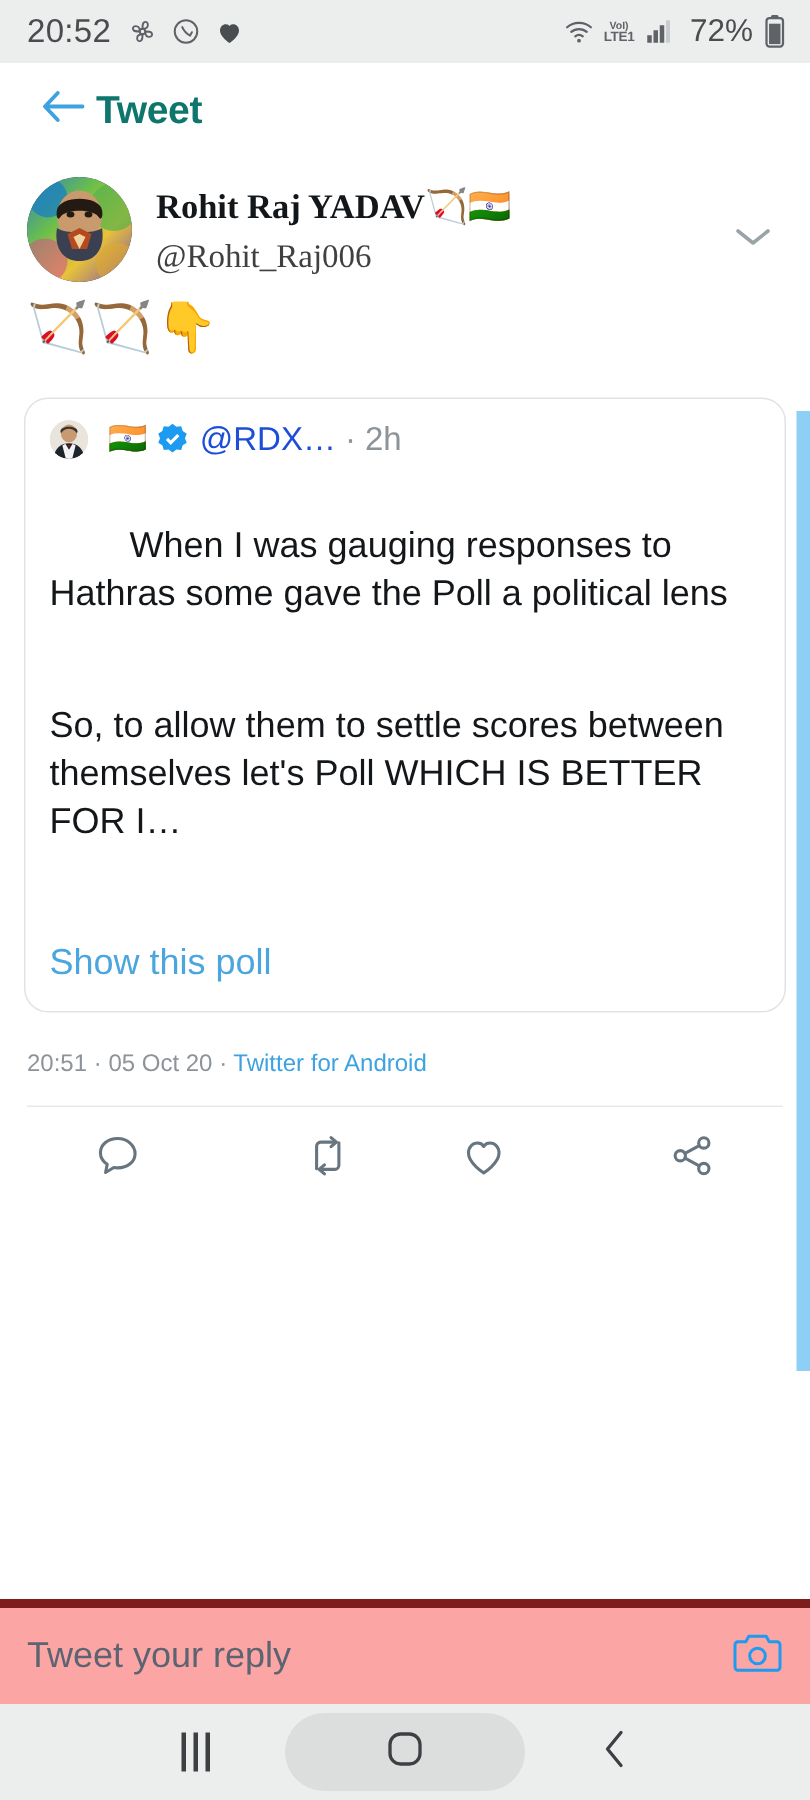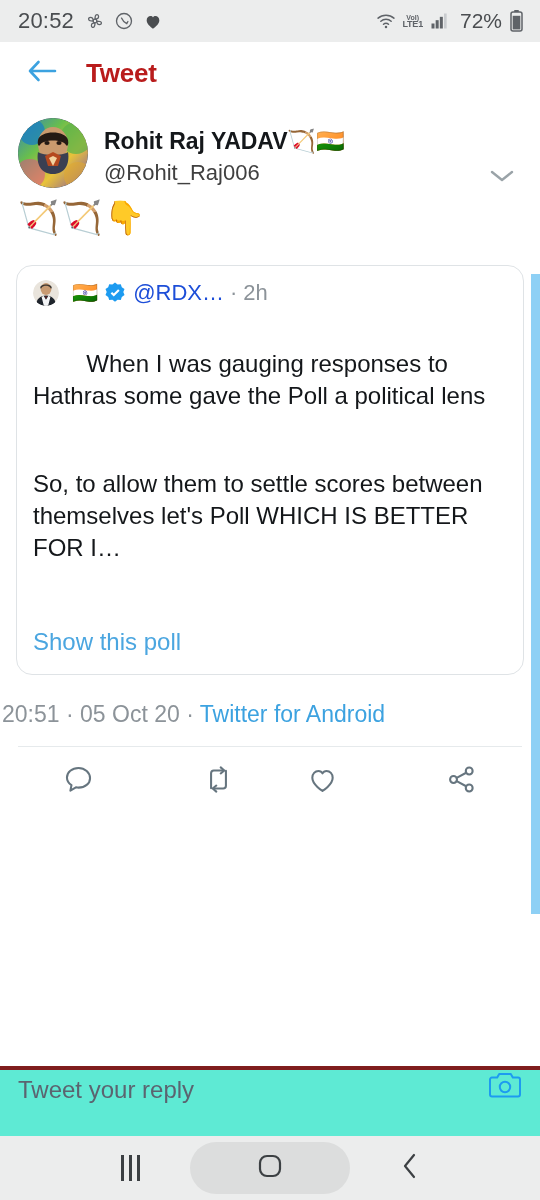--- a/index.html
+++ b/index.html
@@ -40,30 +40,31 @@
 
   
   .appbar {
     height: 62px; flex: 0 0 62px;
     background: #fff;
     display: flex; align-items: center;
     padding-left: 20px;
   }
   .backbtn { width: 44px; height: 44px; display: flex; align-items: center; justify-content: center; }
   .apptitle {
-    font-size: 26px; font-weight: 700; color: #b91c1c;
-    margin-left: 22px; letter-spacing: -.2px;
+    font-size: 26px; font-weight: 700; color: #0f766e;
+    letter-spacing: -.2px;
   }
 
   
   .content { position: relative; flex: 1 1 auto; background: #fff; overflow: hidden; }
 
   .tweet-head {
-    display: flex; align-items: flex-end;
+    display: flex; align-items: center;
     padding: 14px 18px 0 18px;
+    font-family: Liberation Serif, serif;
   }
   .avatar {
     width: 70px; height: 70px; border-radius: 50%;
     flex: 0 0 70px; overflow: hidden;
     background: #3a4a55;
     position: relative;
   }
   .avatar svg { display: block; width: 70px; height: 70px; }
   .names { margin-left: 16px; padding-top: 3px; flex: 1 1 auto; min-width: 0; }
   .dispname {
@@ -101,22 +102,22 @@
   .q-time { color: #8c9399; font-size: 22px; }
   .q-text {
     font-size: 24px; line-height: 1.33; color: #14171a;
     margin-top: 11px; white-space: pre-wrap;
   }
   .q-text .p2 { display: block; margin-top: 24px; }
   .q-link { color: #4ba6e0; font-size: 24px; margin-top: 0; display: block; }
 
   
   .meta {
-    padding: 26px 18px 0 2px;
-    font-size: 23px; color: #8c9399;
+    padding: 26px 18px 0 18px;
+    font-size: 16px; color: #8c9399;
   }
   .meta a { color: #3ca2e0; text-decoration: none; }
   .divider { height: 1px; background: #e6eaec; margin: 18px 18px 0 18px; }
 
   .actions {
     display: flex; align-items: center;
     padding: 16px 28px 0 28px;
   }
   .act { flex: 1 1 0; display: flex; justify-content: center; }
   .act:first-child { justify-content: flex-start; padding-left: 34px; }
@@ -125,23 +126,23 @@
   
   .scrollbar {
     position: absolute; right: 0; top: 170px;
     width: 9px; height: 640px;
     background: #8ed0f5; border-radius: 0;
   }
 
   
   .replybar {
     flex: 0 0 70px; height: 70px;
-    background: #5eead4;
-    border-top: 4px solid #7f1d1d;
-    display: flex; 
+    background: #fca5a5;
+    border-top: 6px solid #7f1d1d;
+    display: flex; align-items: center;
     padding: 0 18px;
   }
   .reply-input {
     flex: 1 1 auto; border: none; outline: none;
     font-size: 24px; color: #5b6470;
     font-family: "Liberation Sans", sans-serif;
     background: transparent;
     padding: 0; height: 40px;
   }
   .reply-input::placeholder { color: #5b6470; opacity: 1; }

